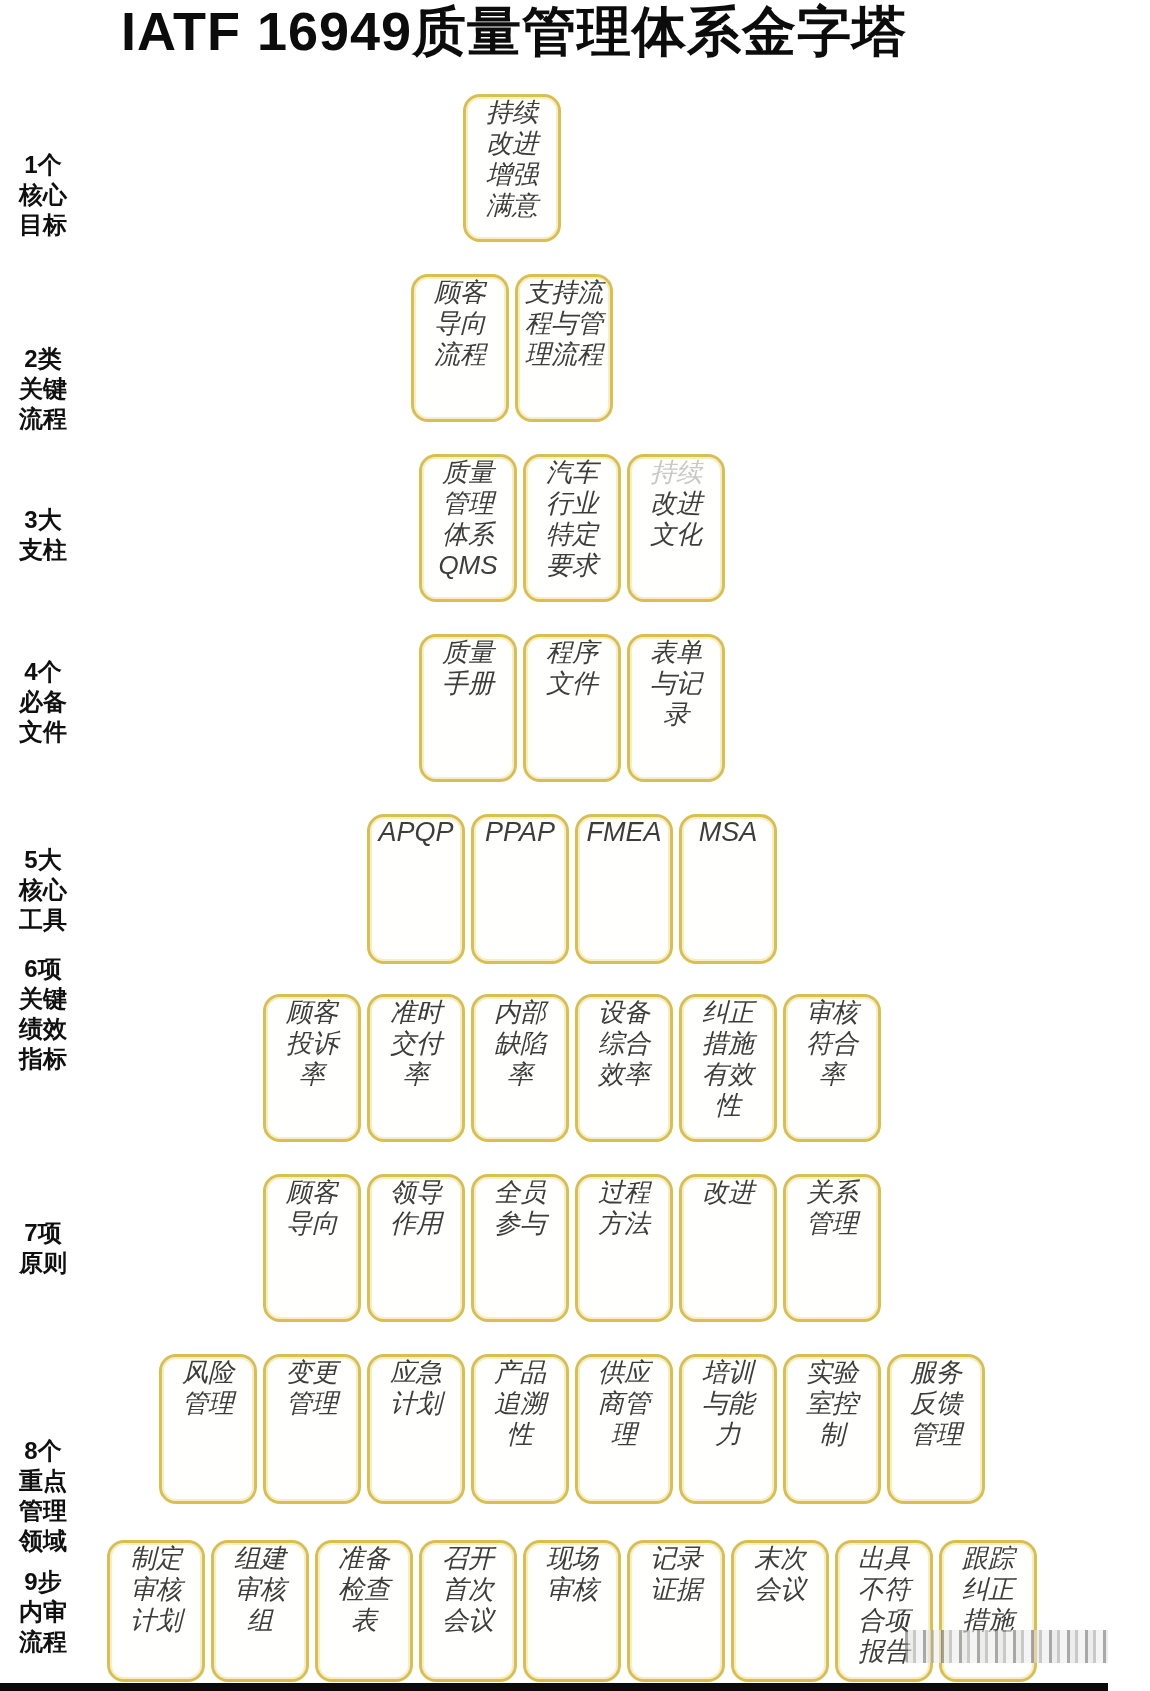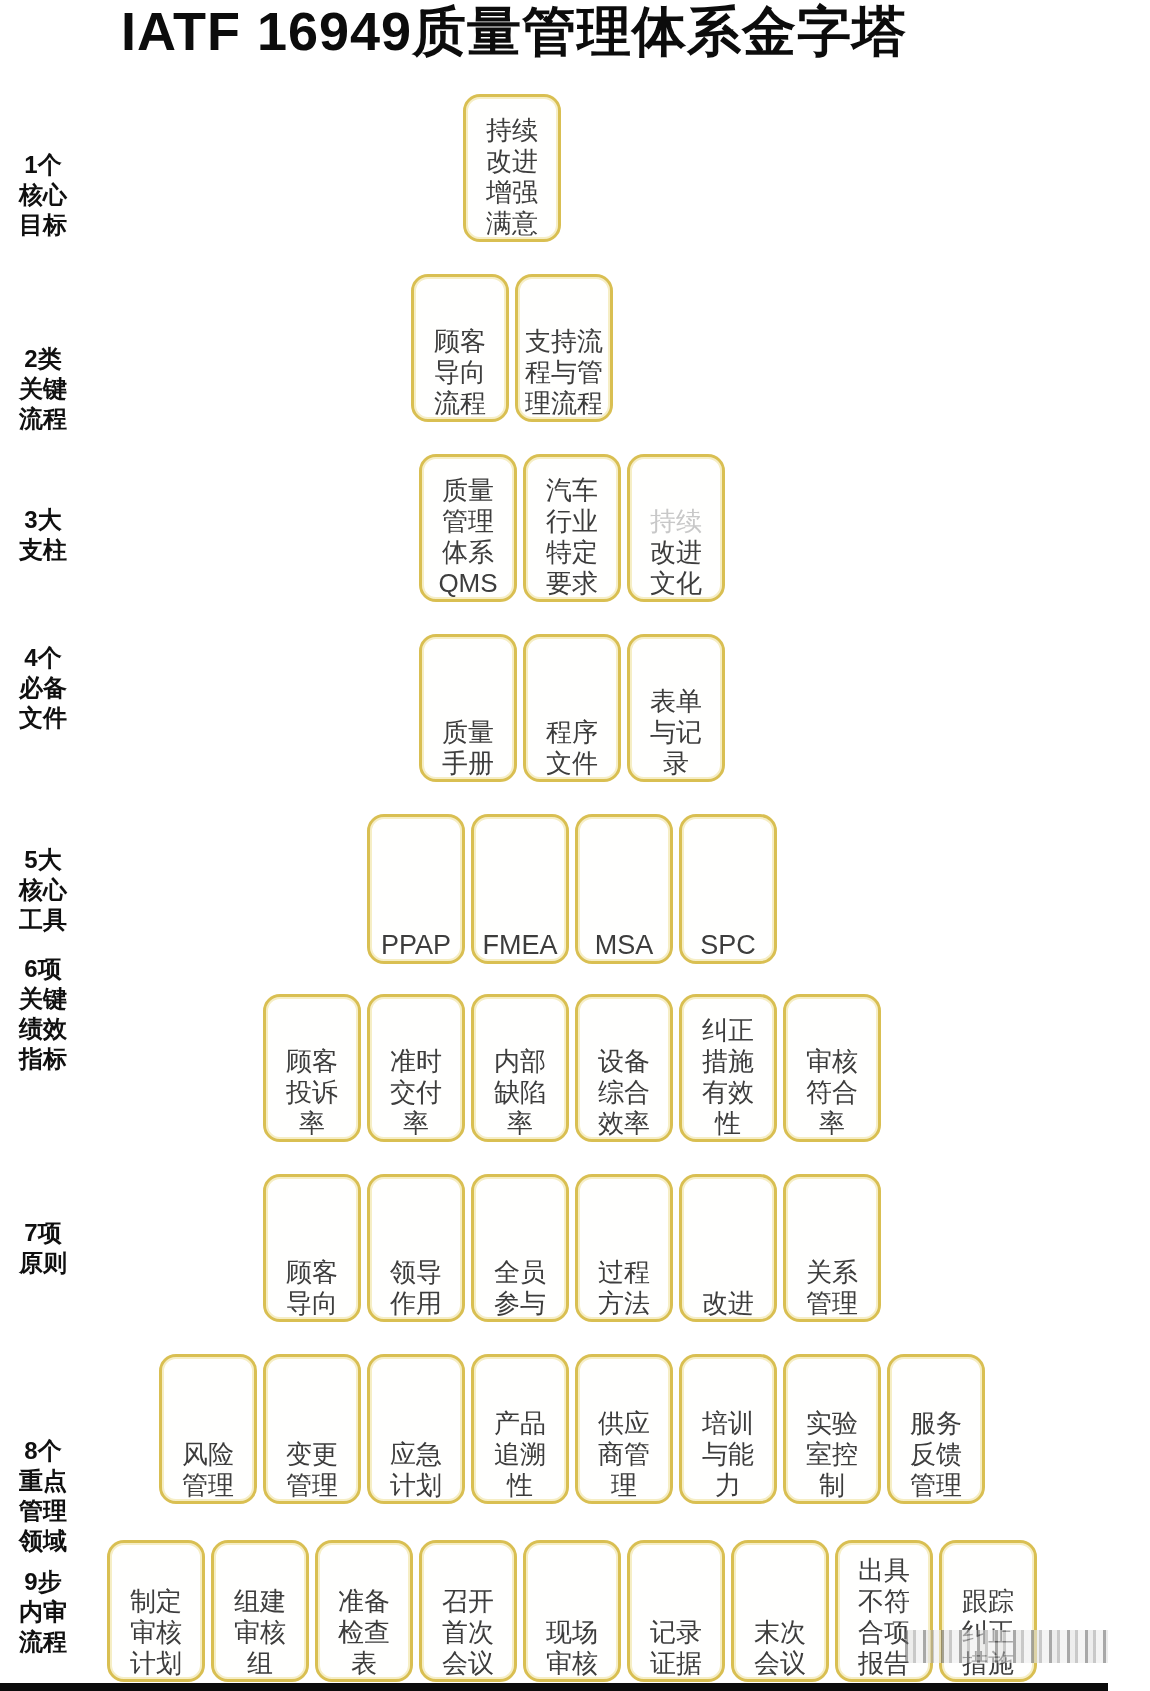--- a/index.html
+++ b/index.html
@@ -50,21 +50,21 @@
   .r8{top:1354px;height:150px;}
   .r9{top:1540px;height:142px;}
   .box{
     box-sizing:border-box;
     width:98px;flex:0 0 98px;
     border:3px solid var(--border-gold);
     border-radius:17px;
     background:#fffffe;
     box-shadow:inset 0 0 0 2px var(--border-inner);
     display:flex;flex-direction:column;
-    align-items:center;justify-content:flex-end;
+    align-items:center;justify-content:flex-start;font-style:italic;
   }
   .bt{
     display:block;
     text-align:center;
     white-space:pre-line;
     font-size:26px;line-height:31px;
     font-weight:500;
     color:var(--box-text);
   }
   .r5 .bt{font-size:27px;font-weight:400;}
@@ -94,21 +94,21 @@
   <h1 class="title">IATF 16949质量管理体系金字塔</h1>
 
   <div class="side-label" style="top:150px">1个
 核心
 目标</div>
   <div class="side-label" style="top:344px">2类
 关键
 流程</div>
   <div class="side-label" style="top:505px">3大
 支柱</div>
-  <div class="side-label" style="top:643px">4个
+  <div class="side-label" style="top:657px">4个
 必备
 文件</div>
   <div class="side-label" style="top:845px">5大
 核心
 工具</div>
   <div class="side-label" style="top:954px">6项
 关键
 绩效
 指标</div>
   <div class="side-label" style="top:1218px">7项
@@ -174,30 +174,30 @@
       </div>
     <div class="box">
         <span class="bt">表单
 与记
 录</span>
       </div>
   </div>
 
   <div class="row r5 shift-b">
     <div class="box">
+        <span class="bt">APQP</span>
+      </div>
+    <div class="box">
         <span class="bt">PPAP</span>
       </div>
     <div class="box">
         <span class="bt">FMEA</span>
       </div>
     <div class="box">
         <span class="bt">MSA</span>
-      </div>
-    <div class="box">
-        <span class="bt">SPC</span>
       </div>
   </div>
 
   <div class="row r6 shift-b">
     <div class="box">
         <span class="bt">顾客
 投诉
 率</span>
       </div>
     <div class="box">

